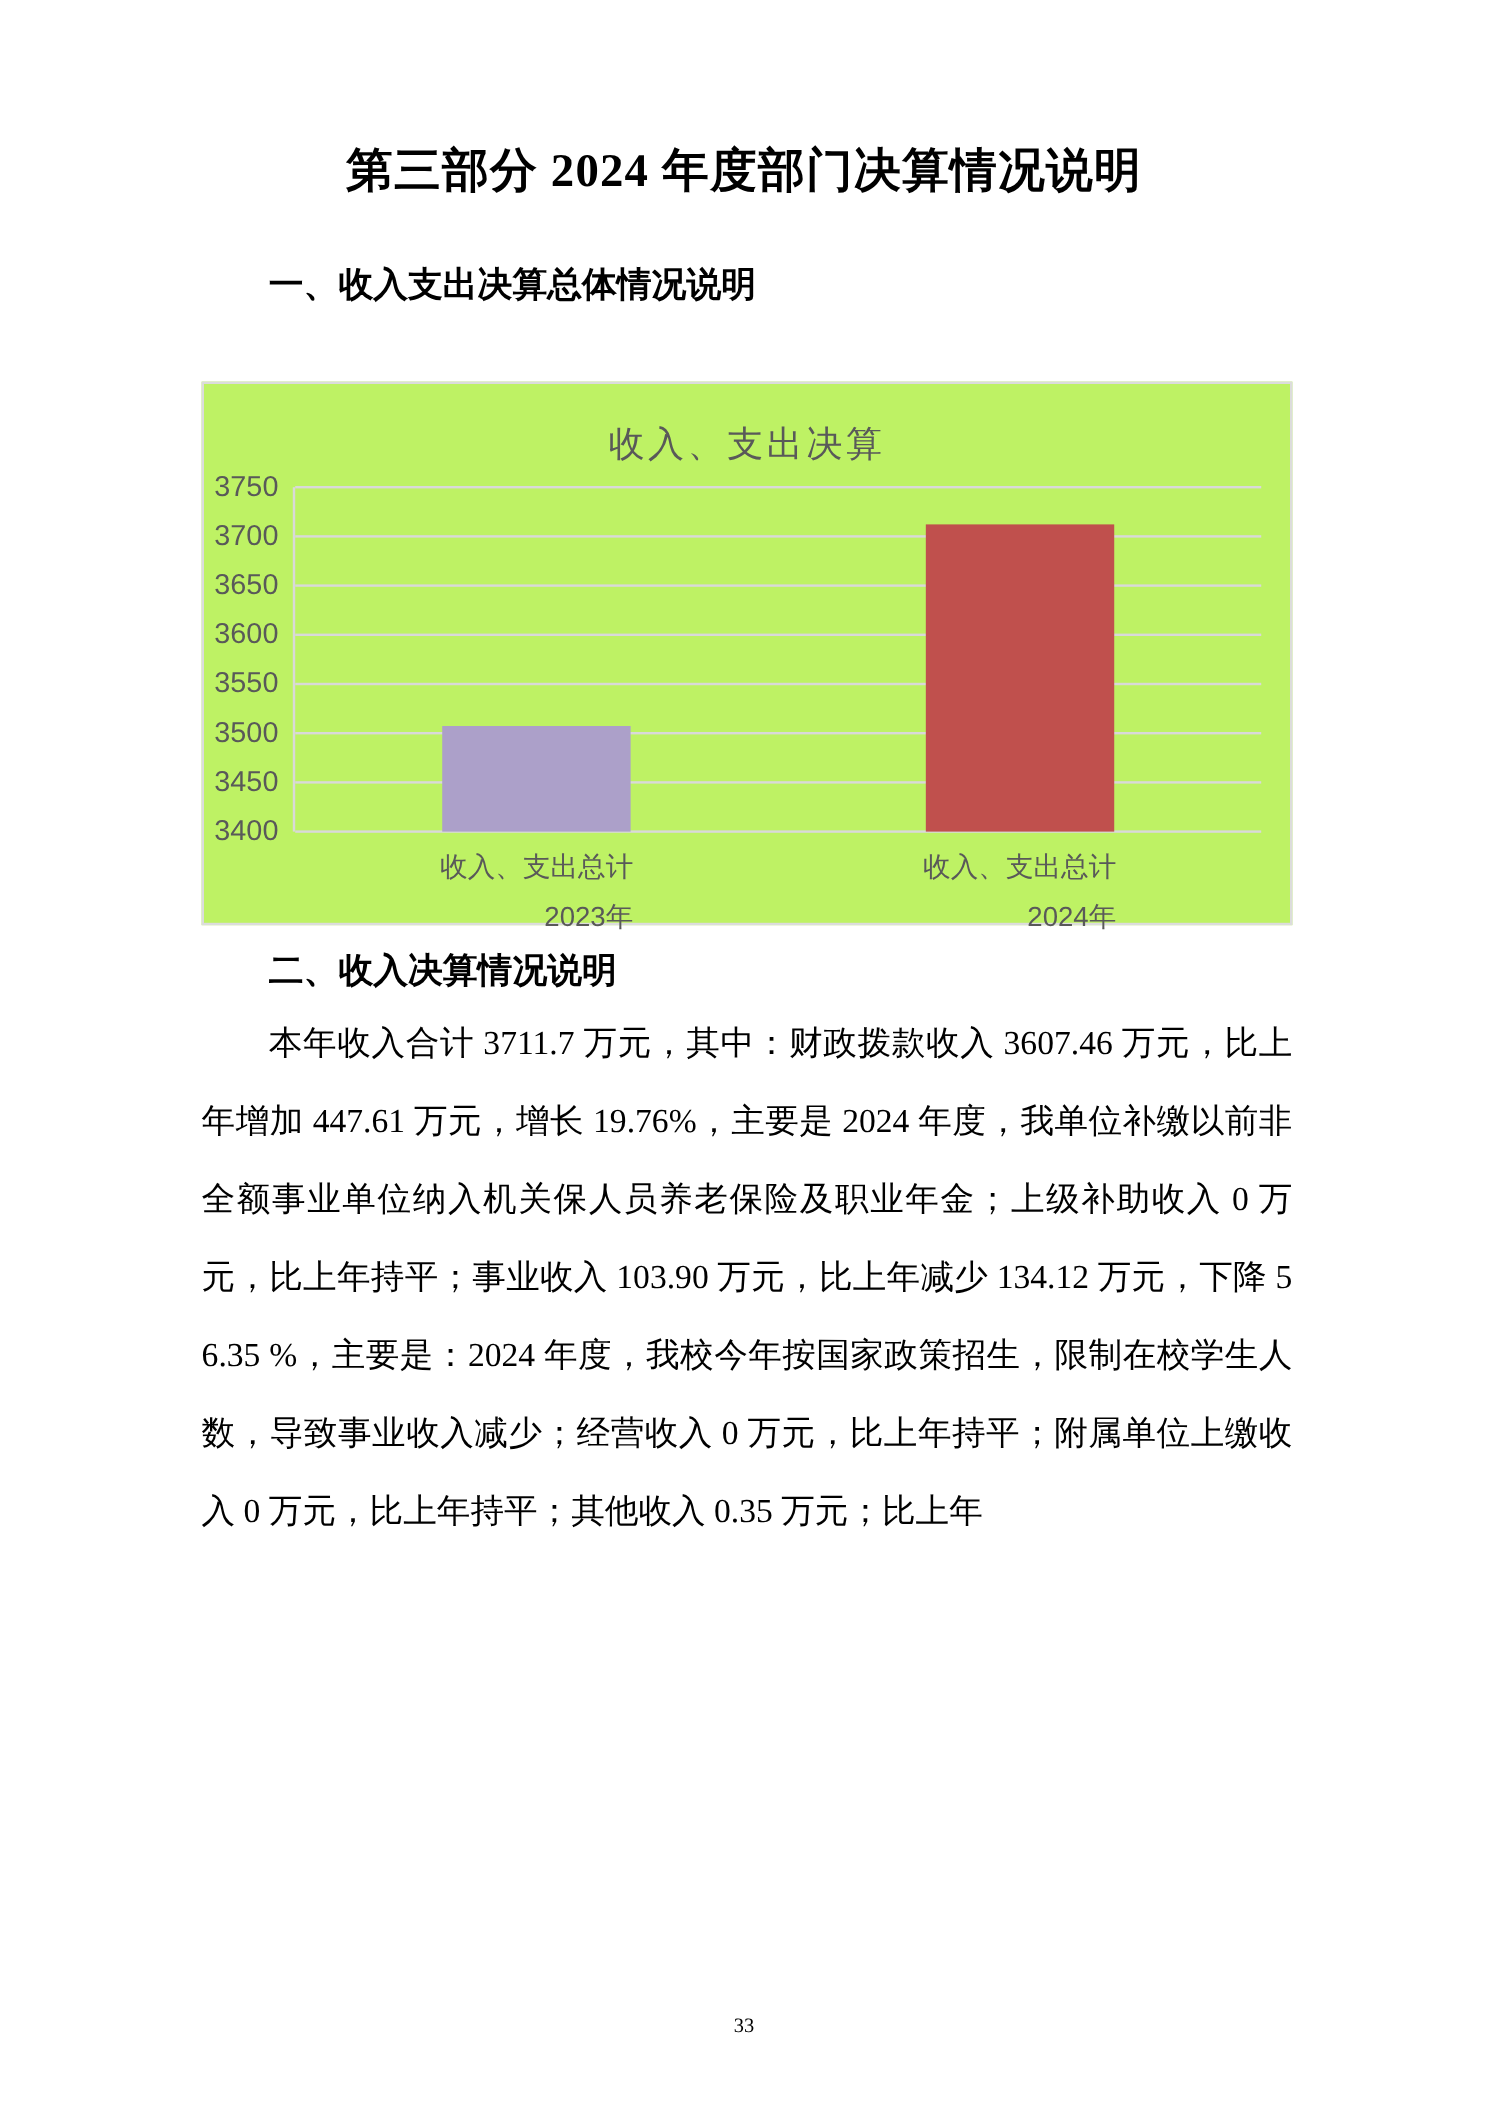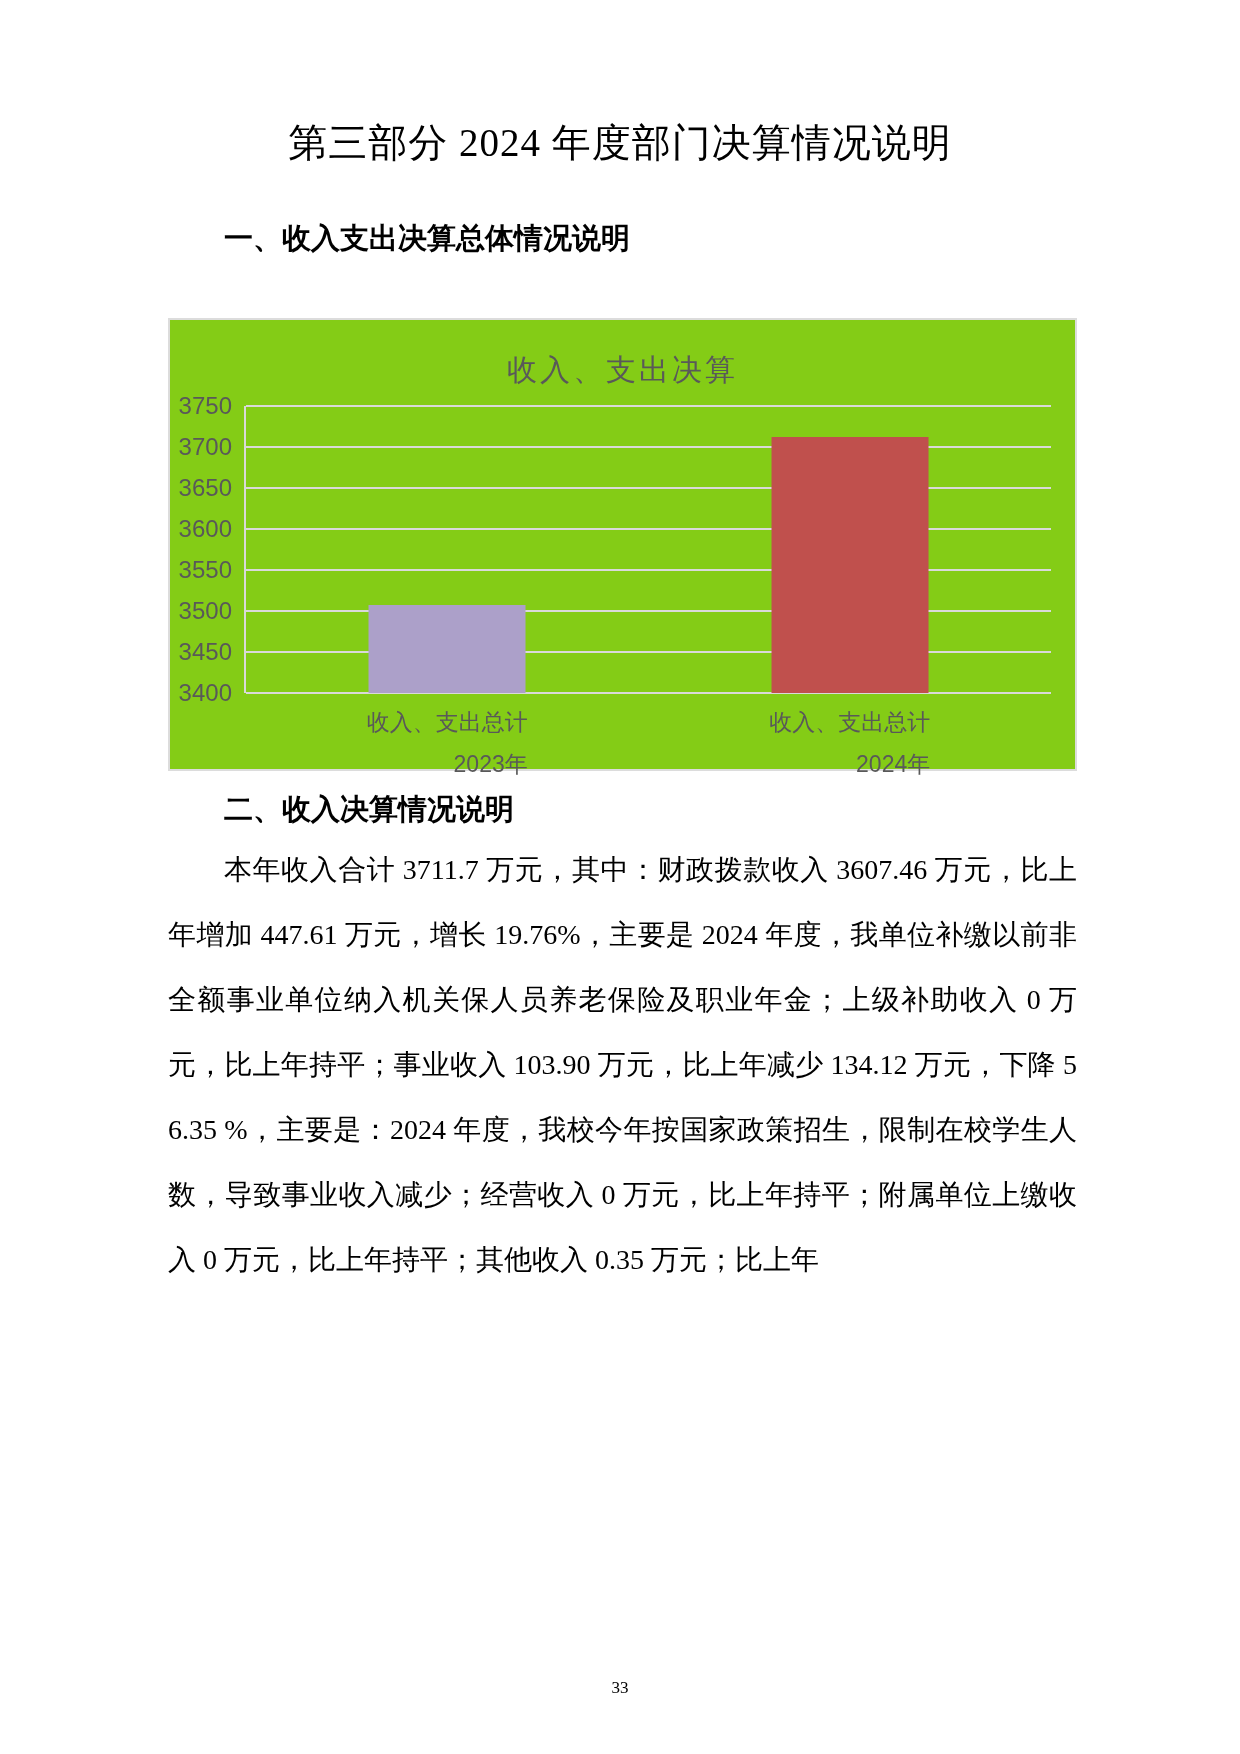--- a/index.html
+++ b/index.html
@@ -14,21 +14,21 @@
     color: #000000;
   }
   .content {
     margin: 0 163px 0 168px;
   }
   .doc-title {
     padding-top: 114px;
     margin: 0;
     text-align: center;
     font-family: "Liberation Serif", serif;
-    font-weight: 400;
+    font-weight: 700;
     font-size: 39px;
     line-height: 58px;
     letter-spacing: 1px;
     color: #000000;
   }
   .section-heading {
     margin: 44px 0 0 0;
     font-family: "Liberation Sans", sans-serif;
     font-weight: 700;
     font-size: 29px;
@@ -47,21 +47,21 @@
     color: #000000;
   }
   .body-para.second { margin-top: 6px; }
 
   
   .chart-box {
     margin-top: 58px;
     height: 453px;
     box-sizing: border-box;
     border: 2px solid #dcdcdc;
-    background: #84cc16;
+    background: #bef264;
     position: relative;
   }
   .chart-title {
     margin-top: 30px;
     text-align: center;
     font-family: "Liberation Sans", sans-serif;
     font-size: 30px;
     letter-spacing: 3px;
     color: #595959;
   }

